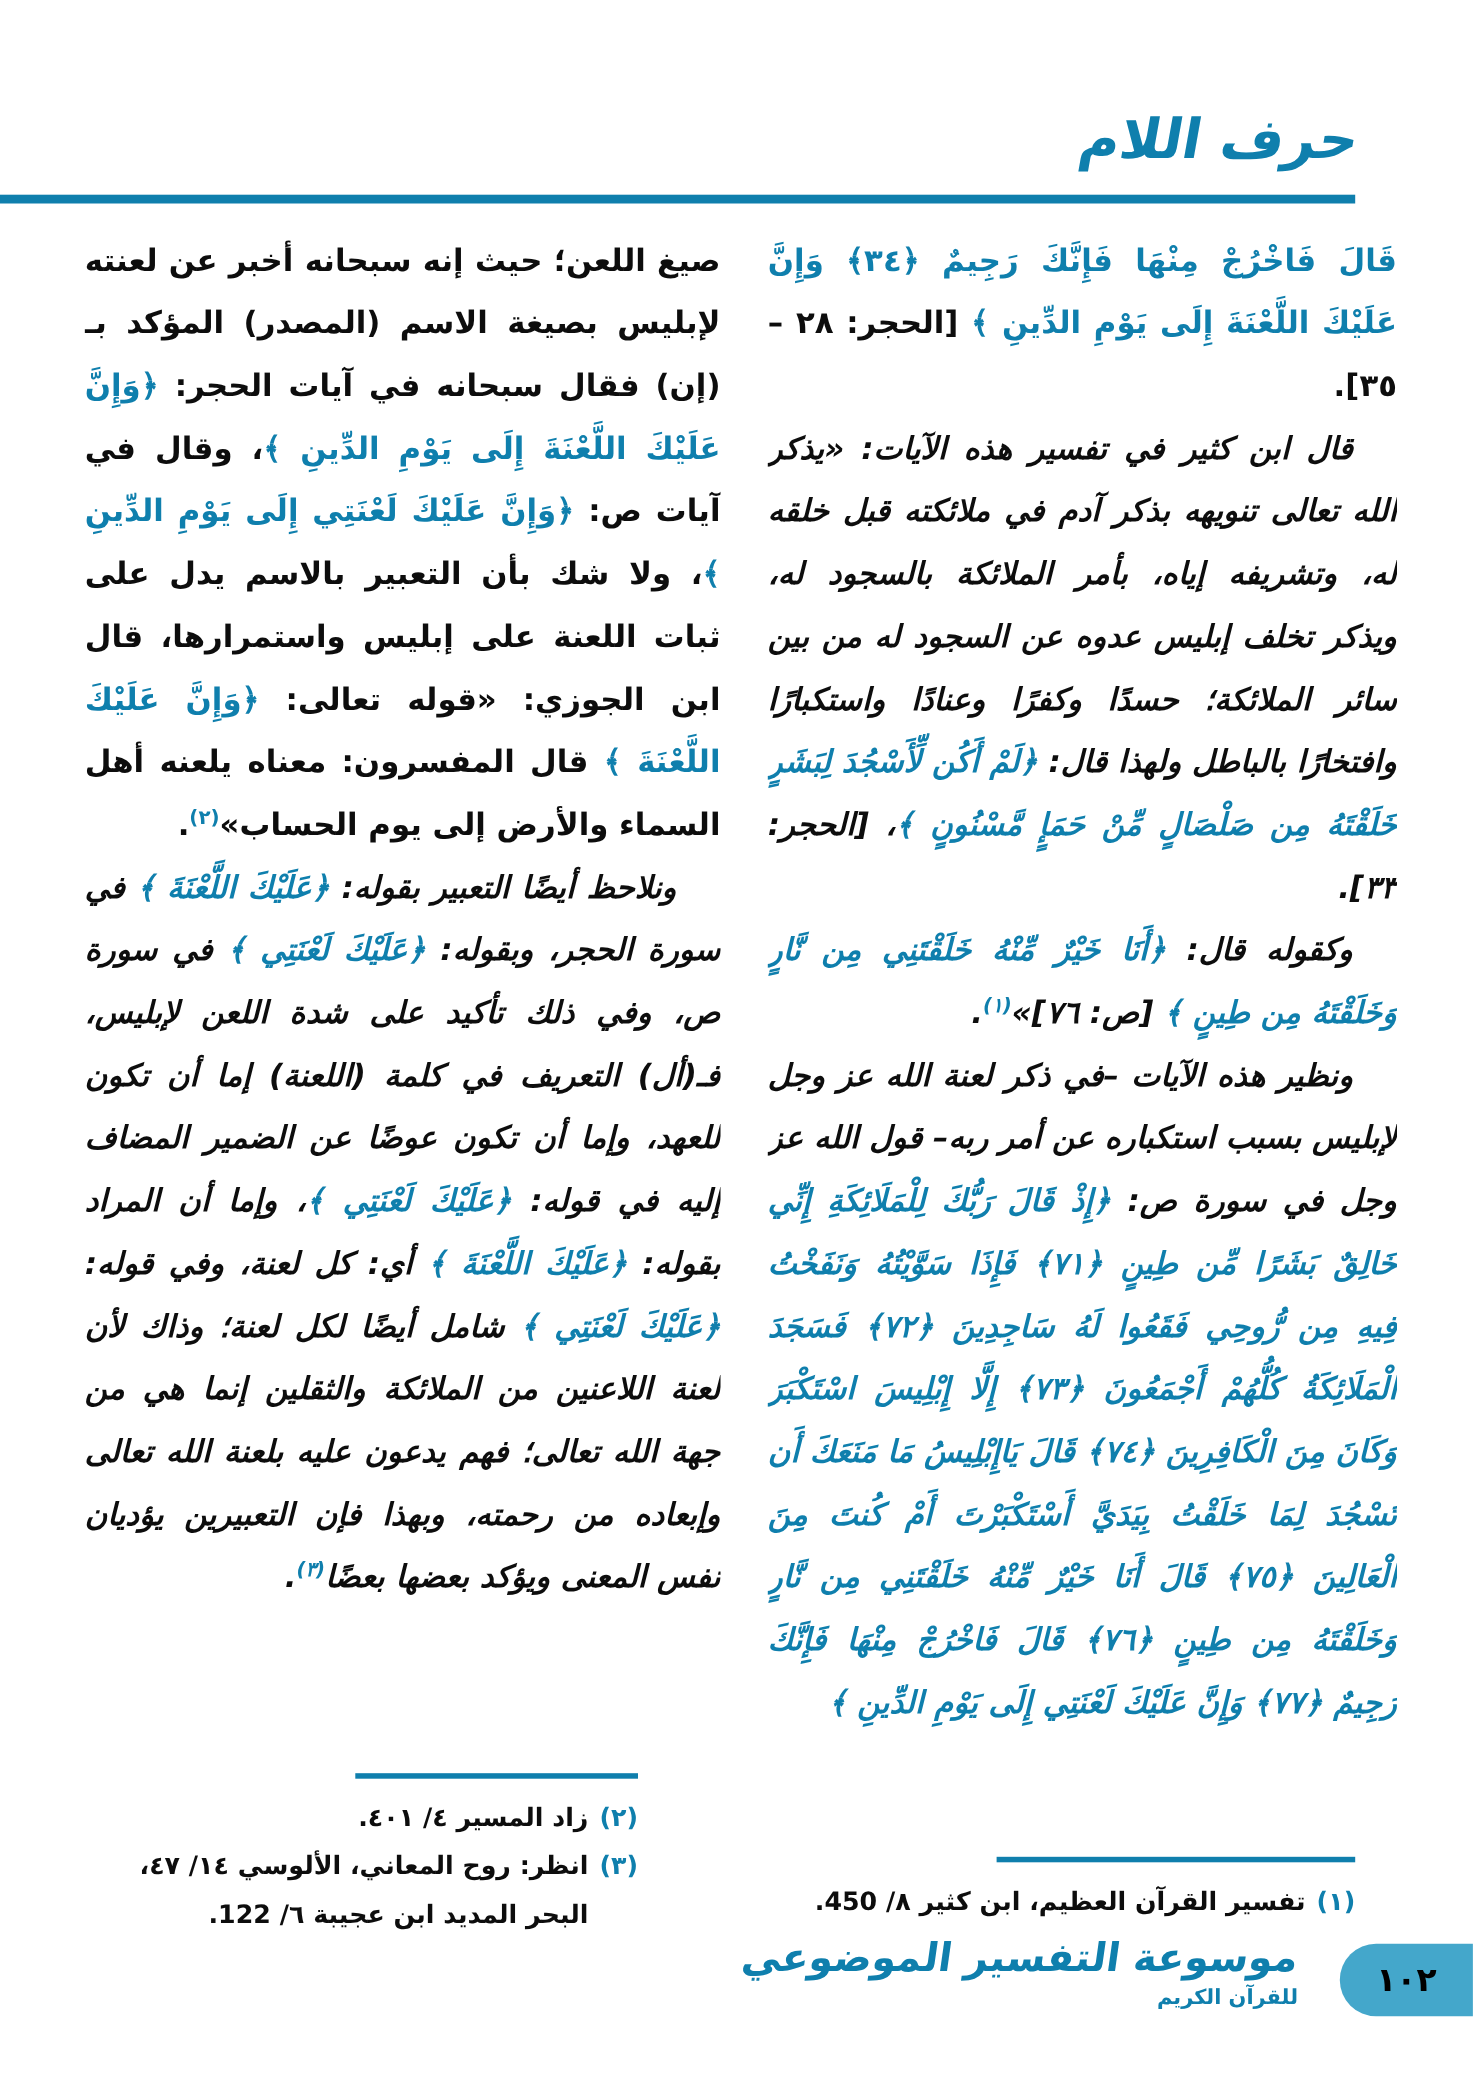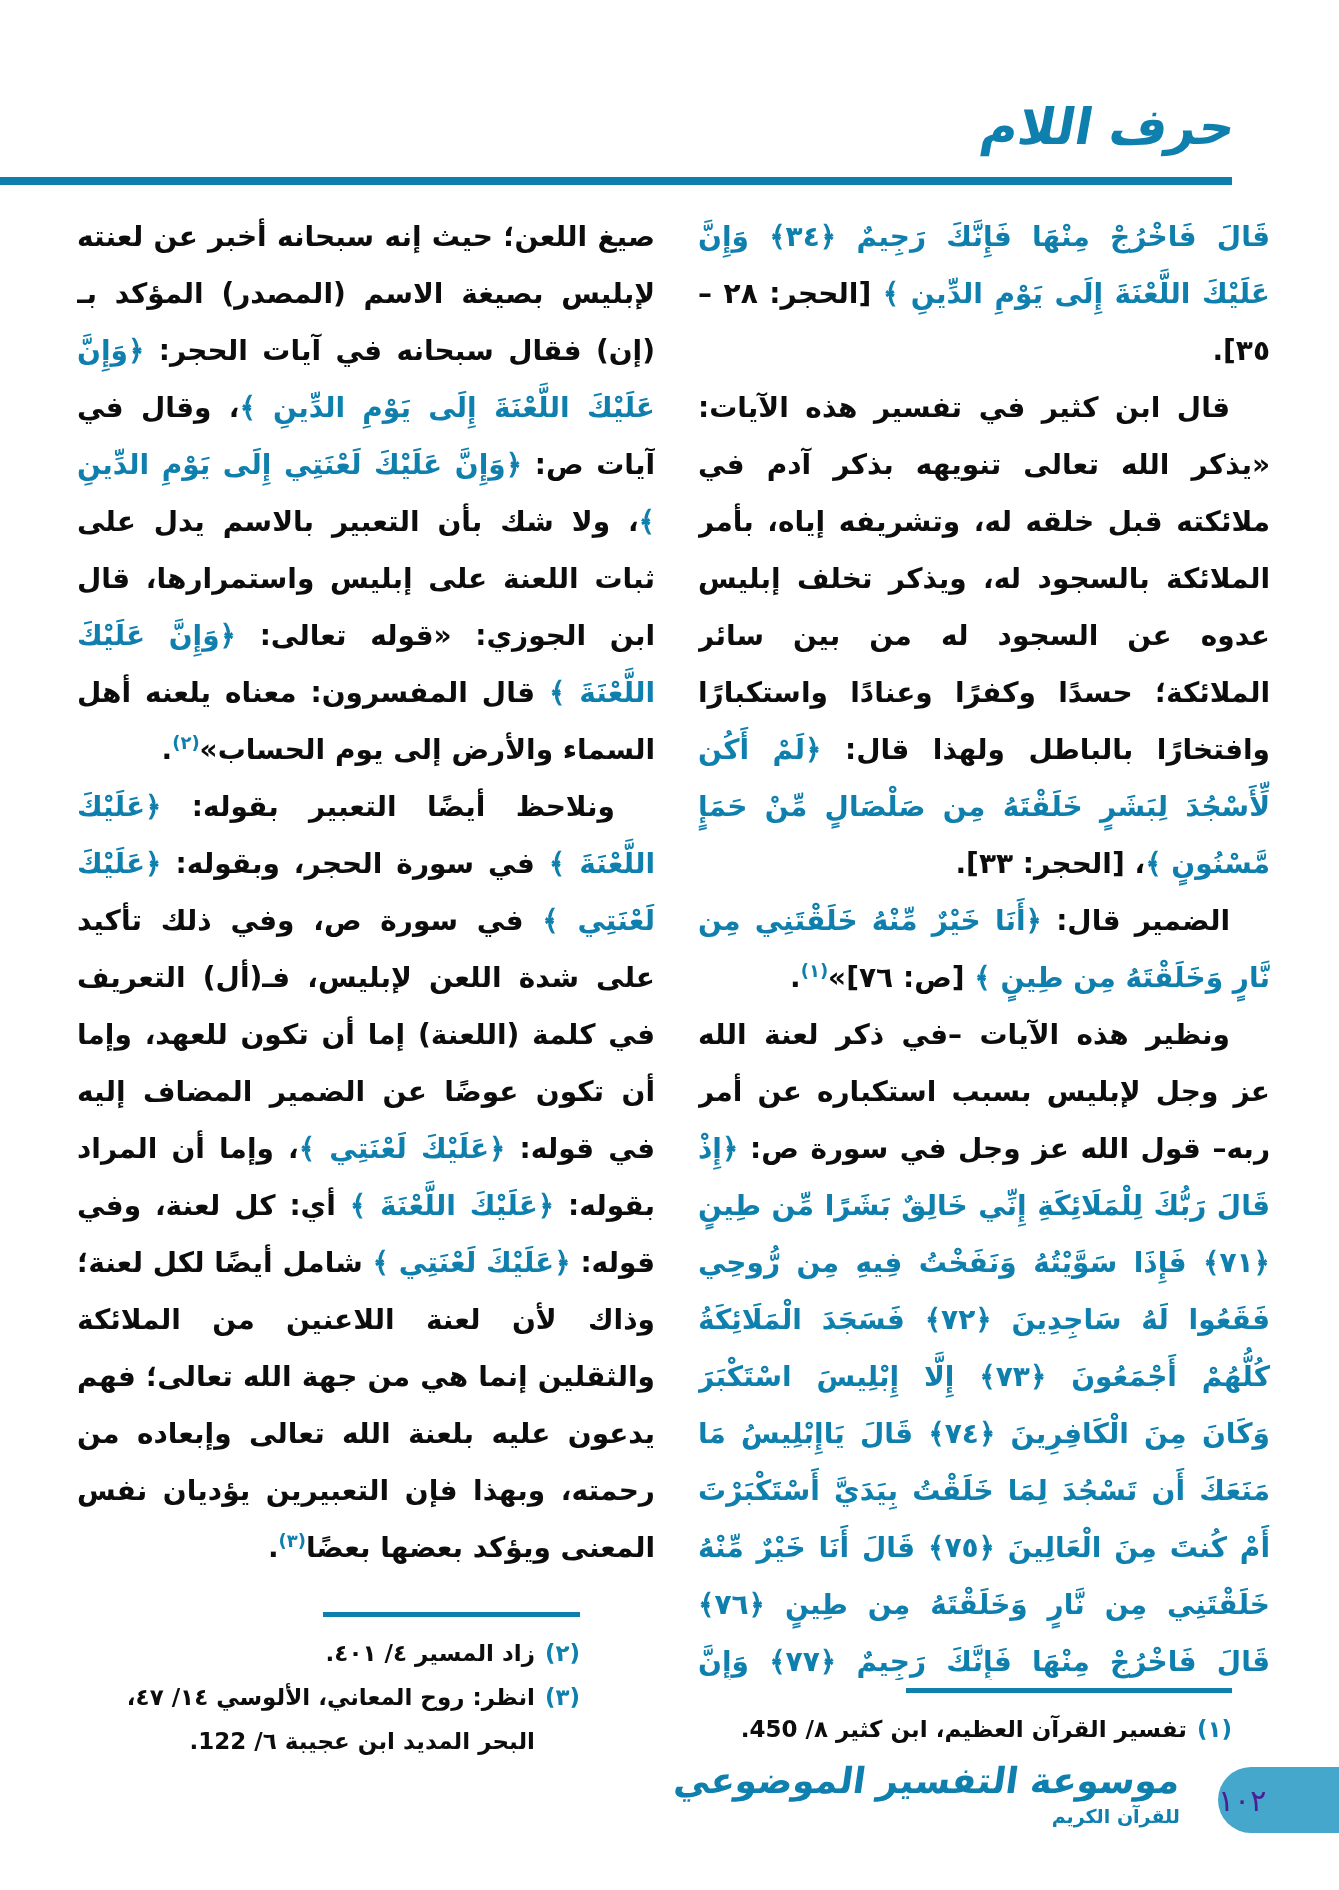--- a/index.html
+++ b/index.html
@@ -40,21 +40,21 @@
     top:208px;
     font-size:28px;
     line-height:57px;
     font-weight:bold;
     text-align:justify;
     overflow:hidden;
   }
   .col-right{right:69px;width:572px;height:1472px;}
   .col-left{left:77px;width:578px;height:1402px;}
   .col p{margin:0;padding:0;}
-  .col p.indent{text-indent:40px;}
+  .col p.indent{text-indent:40px;font-style:italic;}
   .quran{color:var(--accent);}
   .fnmark{
     color:var(--accent);
     font-size:18px;
     vertical-align:super;
     line-height:0;
   }
   
   .footnotes{
     position:absolute;
@@ -83,38 +83,38 @@
     transform:skewX(-8deg);
     white-space:nowrap;
   }
   .logo-sub{font-size:19px;font-weight:bold;line-height:28px;text-align:right;}
   .page-badge{
     position:absolute;
     top:1767px;right:0;
     width:121px;height:66px;
     background:var(--badge);
     border-radius:33px 0 0 33px;
-    display:flex;align-items:center;justify-content:flex-end;
-    color:#4c1d95;
-    font-size:30px;font-weight:normal;
+    display:flex;align-items:center;justify-content:center;
+    color:#000000;
+    font-size:30px;font-weight:bold;
   }
 </style>
 </head>
 <body>
 
 <div class="page">
 
   <div class="chapter-heading">حرف اللام</div>
 
   <div class="header-rule"></div>
 
   <div class="col col-right">
       <p class=""><span class="quran">قَالَ فَاخْرُجْ مِنْهَا فَإِنَّكَ رَجِيمٌ ﴿٣٤﴾ وَإِنَّ عَلَيْكَ اللَّعْنَةَ إِلَى يَوْمِ الدِّينِ ﴾</span><span class="text"> [الحجر: ٢٨ – ٣٥].</span></p>
       <p class="indent"><span class="text">قال ابن كثير في تفسير هذه الآيات: «يذكر الله تعالى تنويهه بذكر آدم في ملائكته قبل خلقه له، وتشريفه إياه، بأمر الملائكة بالسجود له، ويذكر تخلف إبليس عدوه عن السجود له من بين سائر الملائكة؛ حسدًا وكفرًا وعنادًا واستكبارًا وافتخارًا بالباطل ولهذا قال: </span><span class="quran">﴿لَمْ أَكُن لِّأَسْجُدَ لِبَشَرٍ خَلَقْتَهُ مِن صَلْصَالٍ مِّنْ حَمَإٍ مَّسْنُونٍ ﴾</span><span class="text">، [الحجر: ٣٣].</span></p>
-      <p class="indent"><span class="text">الضمير قال: </span><span class="quran">﴿أَنَا خَيْرٌ مِّنْهُ خَلَقْتَنِي مِن نَّارٍ وَخَلَقْتَهُ مِن طِينٍ ﴾</span><span class="text"> [ص: ٧٦]»</span><span class="fnmark">(١)</span><span class="text">.</span></p>
+      <p class="indent"><span class="text">وكقوله قال: </span><span class="quran">﴿أَنَا خَيْرٌ مِّنْهُ خَلَقْتَنِي مِن نَّارٍ وَخَلَقْتَهُ مِن طِينٍ ﴾</span><span class="text"> [ص: ٧٦]»</span><span class="fnmark">(١)</span><span class="text">.</span></p>
       <p class="indent"><span class="text">ونظير هذه الآيات –في ذكر لعنة الله عز وجل لإبليس بسبب استكباره عن أمر ربه– قول الله عز وجل في سورة ص: </span><span class="quran">﴿إِذْ قَالَ رَبُّكَ لِلْمَلَائِكَةِ إِنِّي خَالِقٌ بَشَرًا مِّن طِينٍ ﴿٧١﴾ فَإِذَا سَوَّيْتُهُ وَنَفَخْتُ فِيهِ مِن رُّوحِي فَقَعُوا لَهُ سَاجِدِينَ ﴿٧٢﴾ فَسَجَدَ الْمَلَائِكَةُ كُلُّهُمْ أَجْمَعُونَ ﴿٧٣﴾ إِلَّا إِبْلِيسَ اسْتَكْبَرَ وَكَانَ مِنَ الْكَافِرِينَ ﴿٧٤﴾ قَالَ يَاإِبْلِيسُ مَا مَنَعَكَ أَن تَسْجُدَ لِمَا خَلَقْتُ بِيَدَيَّ أَسْتَكْبَرْتَ أَمْ كُنتَ مِنَ الْعَالِينَ ﴿٧٥﴾ قَالَ أَنَا خَيْرٌ مِّنْهُ خَلَقْتَنِي مِن نَّارٍ وَخَلَقْتَهُ مِن طِينٍ ﴿٧٦﴾ قَالَ فَاخْرُجْ مِنْهَا فَإِنَّكَ رَجِيمٌ ﴿٧٧﴾ وَإِنَّ عَلَيْكَ لَعْنَتِي إِلَى يَوْمِ الدِّينِ ﴾</span></p>
     </div>
 
   <div class="col col-left">
       <p class=""><span class="text">صيغ اللعن؛ حيث إنه سبحانه أخبر عن لعنته لإبليس بصيغة الاسم (المصدر) المؤكد بـ (إن) فقال سبحانه في آيات الحجر: </span><span class="quran">﴿وَإِنَّ عَلَيْكَ اللَّعْنَةَ إِلَى يَوْمِ الدِّينِ ﴾</span><span class="text">، وقال في آيات ص: </span><span class="quran">﴿وَإِنَّ عَلَيْكَ لَعْنَتِي إِلَى يَوْمِ الدِّينِ ﴾</span><span class="text">، ولا شك بأن التعبير بالاسم يدل على ثبات اللعنة على إبليس واستمرارها، قال ابن الجوزي: «قوله تعالى: </span><span class="quran">﴿وَإِنَّ عَلَيْكَ اللَّعْنَةَ ﴾</span><span class="text"> قال المفسرون: معناه يلعنه أهل السماء والأرض إلى يوم الحساب»</span><span class="fnmark">(٢)</span><span class="text">.</span></p>
       <p class="indent"><span class="text">ونلاحظ أيضًا التعبير بقوله: </span><span class="quran">﴿عَلَيْكَ اللَّعْنَةَ ﴾</span><span class="text"> في سورة الحجر، وبقوله: </span><span class="quran">﴿عَلَيْكَ لَعْنَتِي ﴾</span><span class="text"> في سورة ص، وفي ذلك تأكيد على شدة اللعن لإبليس، فـ(أل) التعريف في كلمة (اللعنة) إما أن تكون للعهد، وإما أن تكون عوضًا عن الضمير المضاف إليه في قوله: </span><span class="quran">﴿عَلَيْكَ لَعْنَتِي ﴾</span><span class="text">، وإما أن المراد بقوله: </span><span class="quran">﴿عَلَيْكَ اللَّعْنَةَ ﴾</span><span class="text"> أي: كل لعنة، وفي قوله: </span><span class="quran">﴿عَلَيْكَ لَعْنَتِي ﴾</span><span class="text"> شامل أيضًا لكل لعنة؛ وذاك لأن لعنة اللاعنين من الملائكة والثقلين إنما هي من جهة الله تعالى؛ فهم يدعون عليه بلعنة الله تعالى وإبعاده من رحمته، وبهذا فإن التعبيرين يؤديان نفس المعنى ويؤكد بعضها بعضًا</span><span class="fnmark">(٣)</span><span class="text">.</span></p>
     </div>
 
   <div class="footnotes fn-right">
     <div class="fn-sep"></div>

